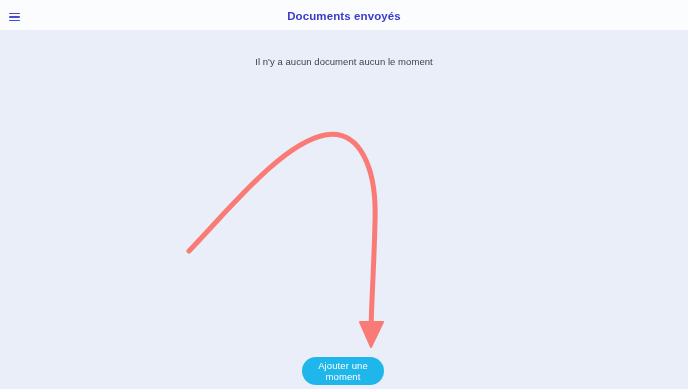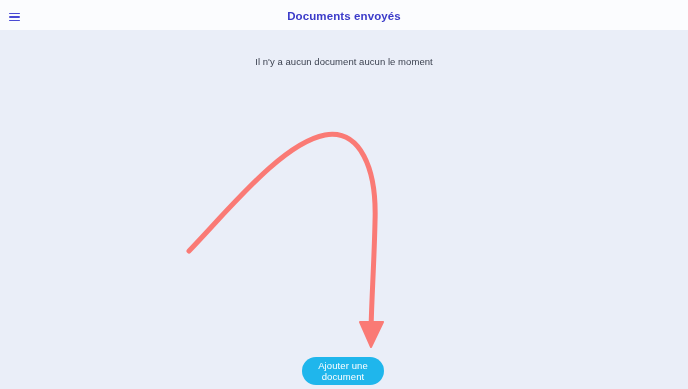--- a/index.html
+++ b/index.html
@@ -139,15 +139,15 @@
 
   <div class="content" style="background: rgb(234, 238, 248);">
     <div class="empty-message" style="color: rgb(60, 66, 80);">Il n'y a aucun document aucun le moment</div>
   </div>
 
   <svg class="annotation-arrow" viewBox="0 0 688 389" width="688" height="389" xmlns="http://www.w3.org/2000/svg">
     <path id="arrow-curve" fill="none" stroke="#fa7a75" stroke-width="5" stroke-linecap="round" stroke-linejoin="round" d="M 189 251 C 232 206 283 143 325 135 C 360 129 377 168 375 222 C 374 268 371 308 371 335"></path>
     <path id="arrow-head" fill="#fa7a75" stroke="#fa7a75" stroke-width="2" stroke-linejoin="round" d="M 360 322 L 371 347 L 383 322 Z"></path>
   </svg>
 
-  <button class="cta-button" style="background: rgb(31, 182, 236); color: rgb(255, 255, 255);">Ajouter une document</button>
+  <button class="cta-button" style="background: rgb(31, 182, 236); color: rgb(255, 255, 255);">Ajouter une moment</button>
 
 </div>
 
 </body></html>

